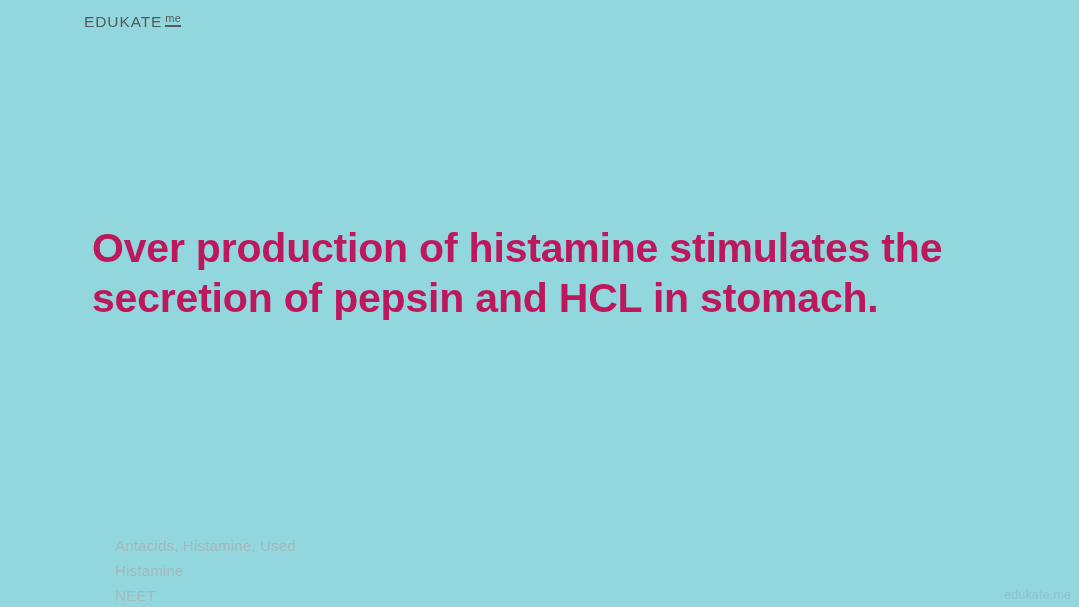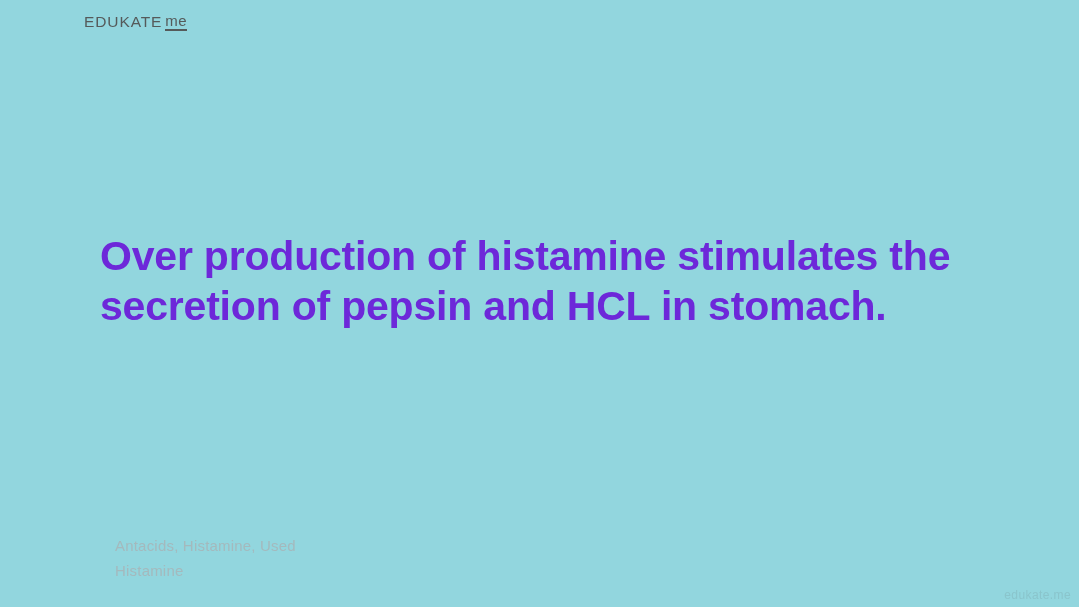--- a/index.html
+++ b/index.html
@@ -41,46 +41,46 @@
     white-space: nowrap;
   }
   .brand-sup {
     position: relative;
     margin-left: 3px;
     top: -1px;
     display: inline-block;
   }
   .brand-sup-text {
     display: block;
-    font-size: 15px;
+    font-size: 11px;
     font-weight: 400;
     letter-spacing: 0.3px;
     line-height: 1;
     color: #555a5a;
   }
   .brand-sup-rule {
     display: block;
     margin-top: 1px;
     height: 2px;
     width: 100%;
     background: #555a5a;
   }
 
   
   .headline {
     position: absolute;
     left: 88px;
     top: 219px;
     width: 920px;
-    margin: 12px;
+    margin: 4px;
     font-size: 41px;
     font-weight: bold;
     line-height: 50px;
     letter-spacing: -0.2px;
-    color: #6d28d9;
+    color: #be185d;
   }
 
   
   .footer {
     position: absolute;
     left: 88px;
     top: 533px;
     width: 520px;
     margin-left: 27px;
   }
@@ -117,17 +117,18 @@
       <span class="brand-sup-text">me</span>
       <span class="brand-sup-rule"></span>
     </span>
   </div>
 
   <h1 class="headline">Over production of histamine stimulates the secretion of pepsin and HCL in stomach.</h1>
 
   <div class="footer">
     <div class="footer-line">Antacids, Histamine, Used</div>
     <div class="footer-line">Histamine</div>
+    <div class="footer-line">NEET</div>
   </div>
 
   <div class="watermark">edukate.me</div>
 
 </div>
 
 </body></html>

